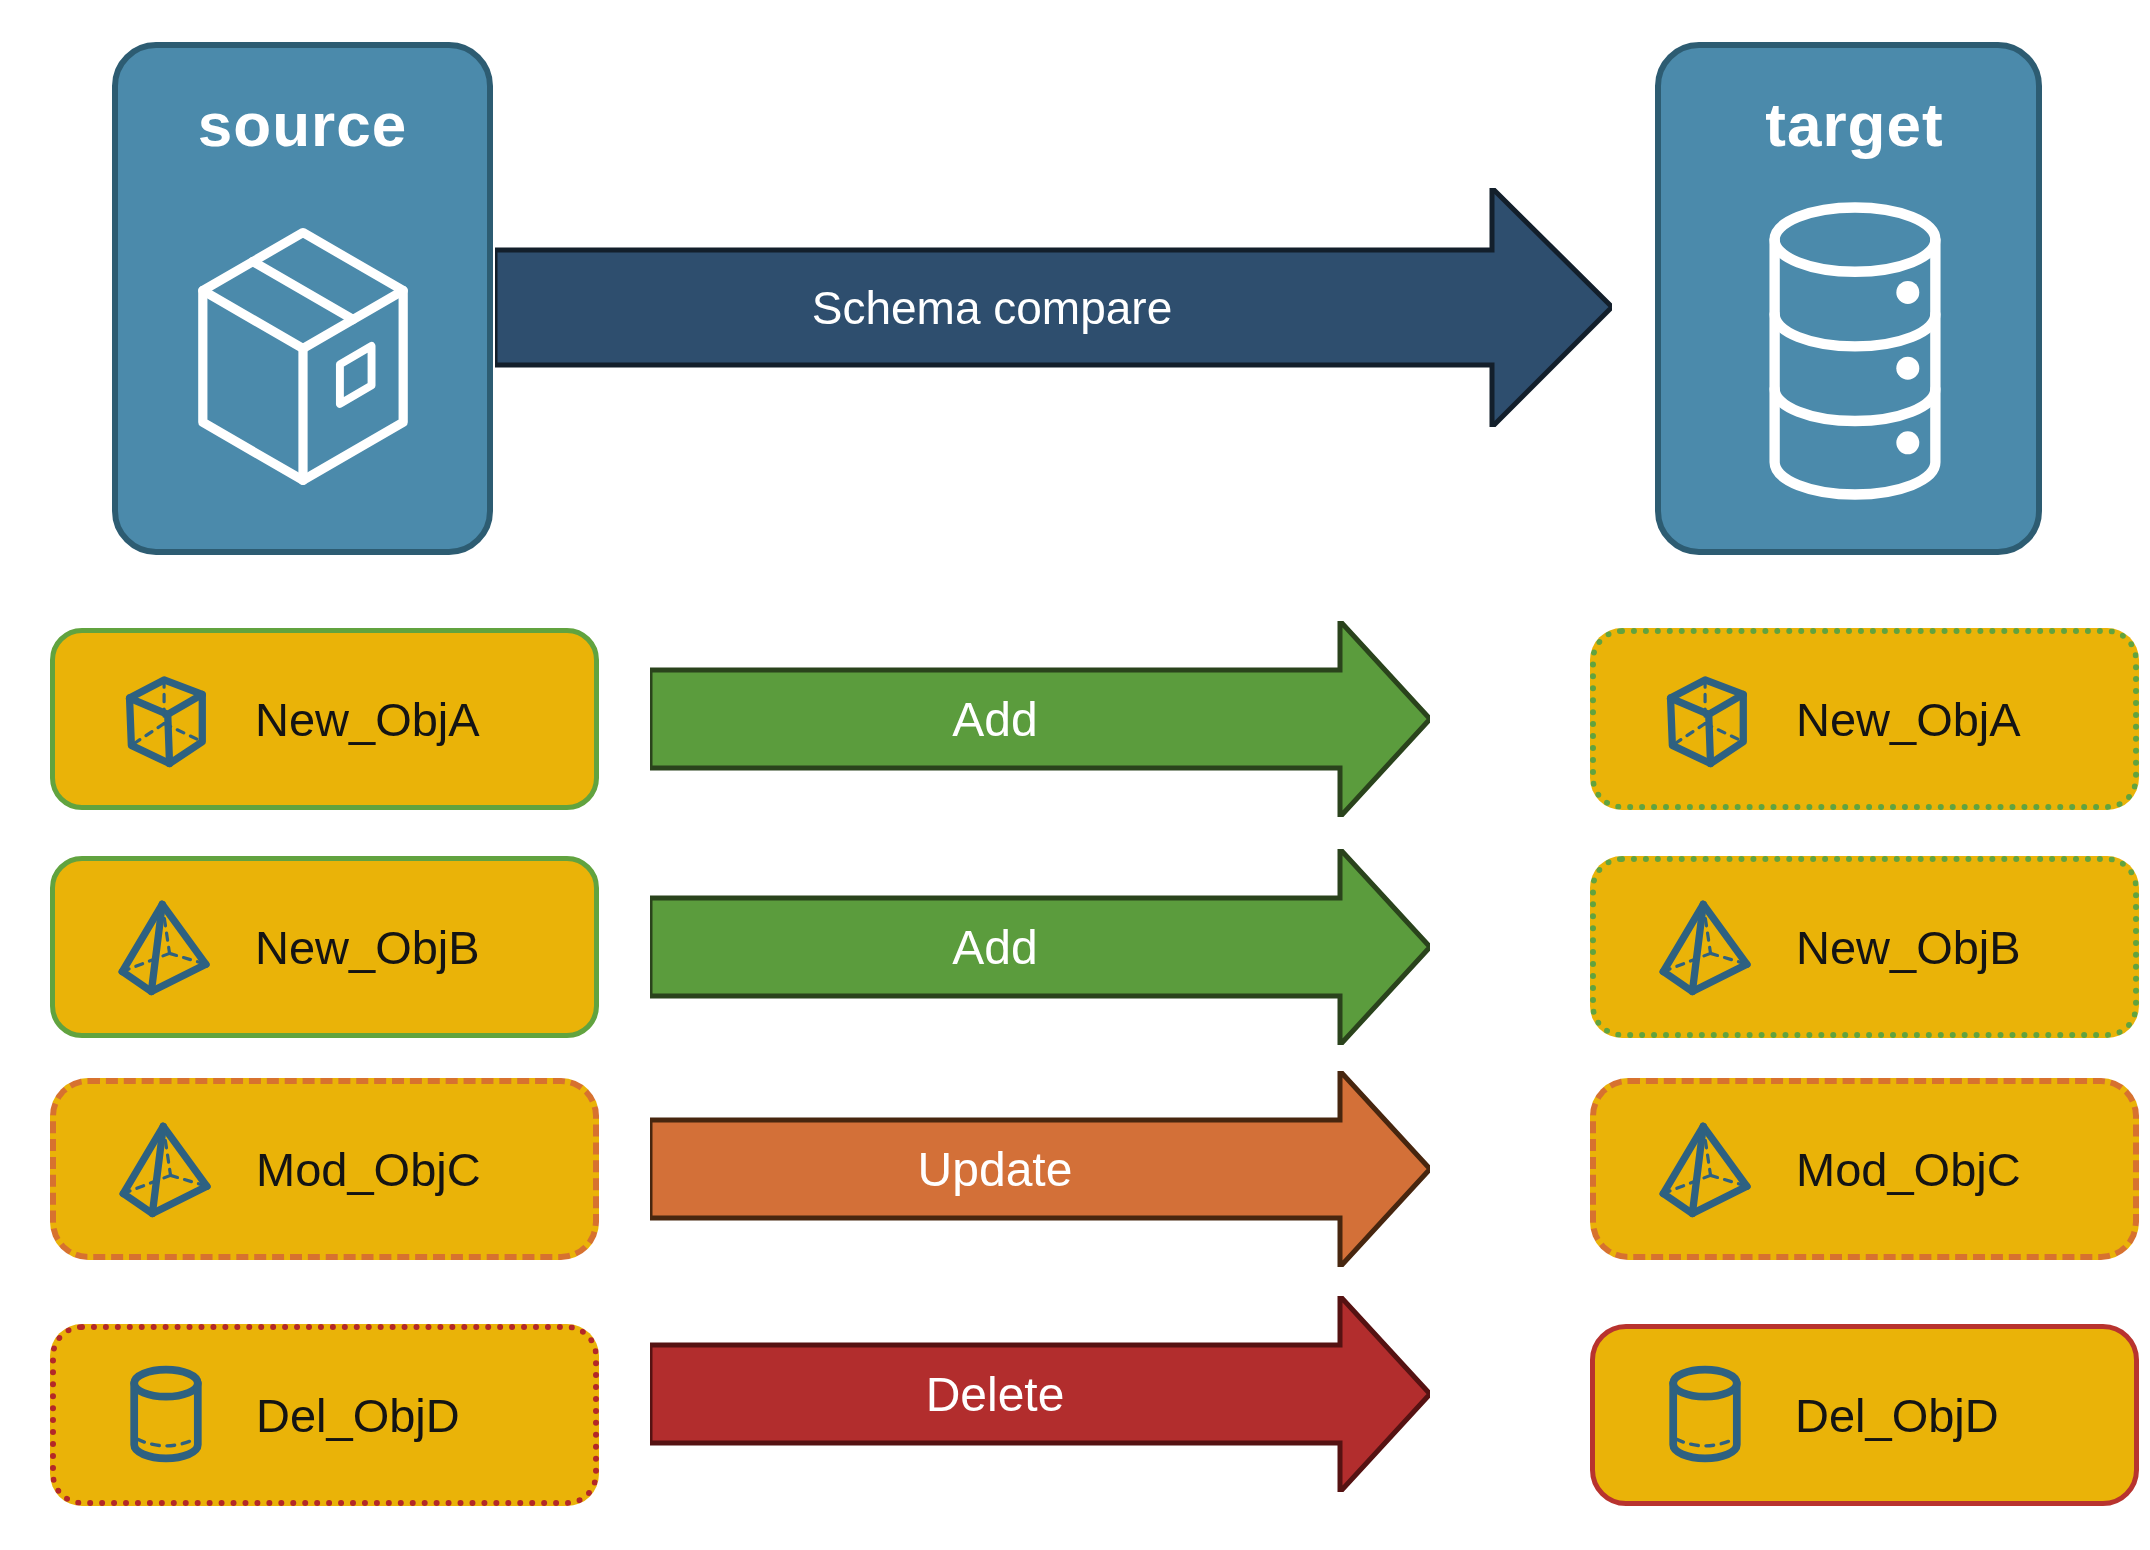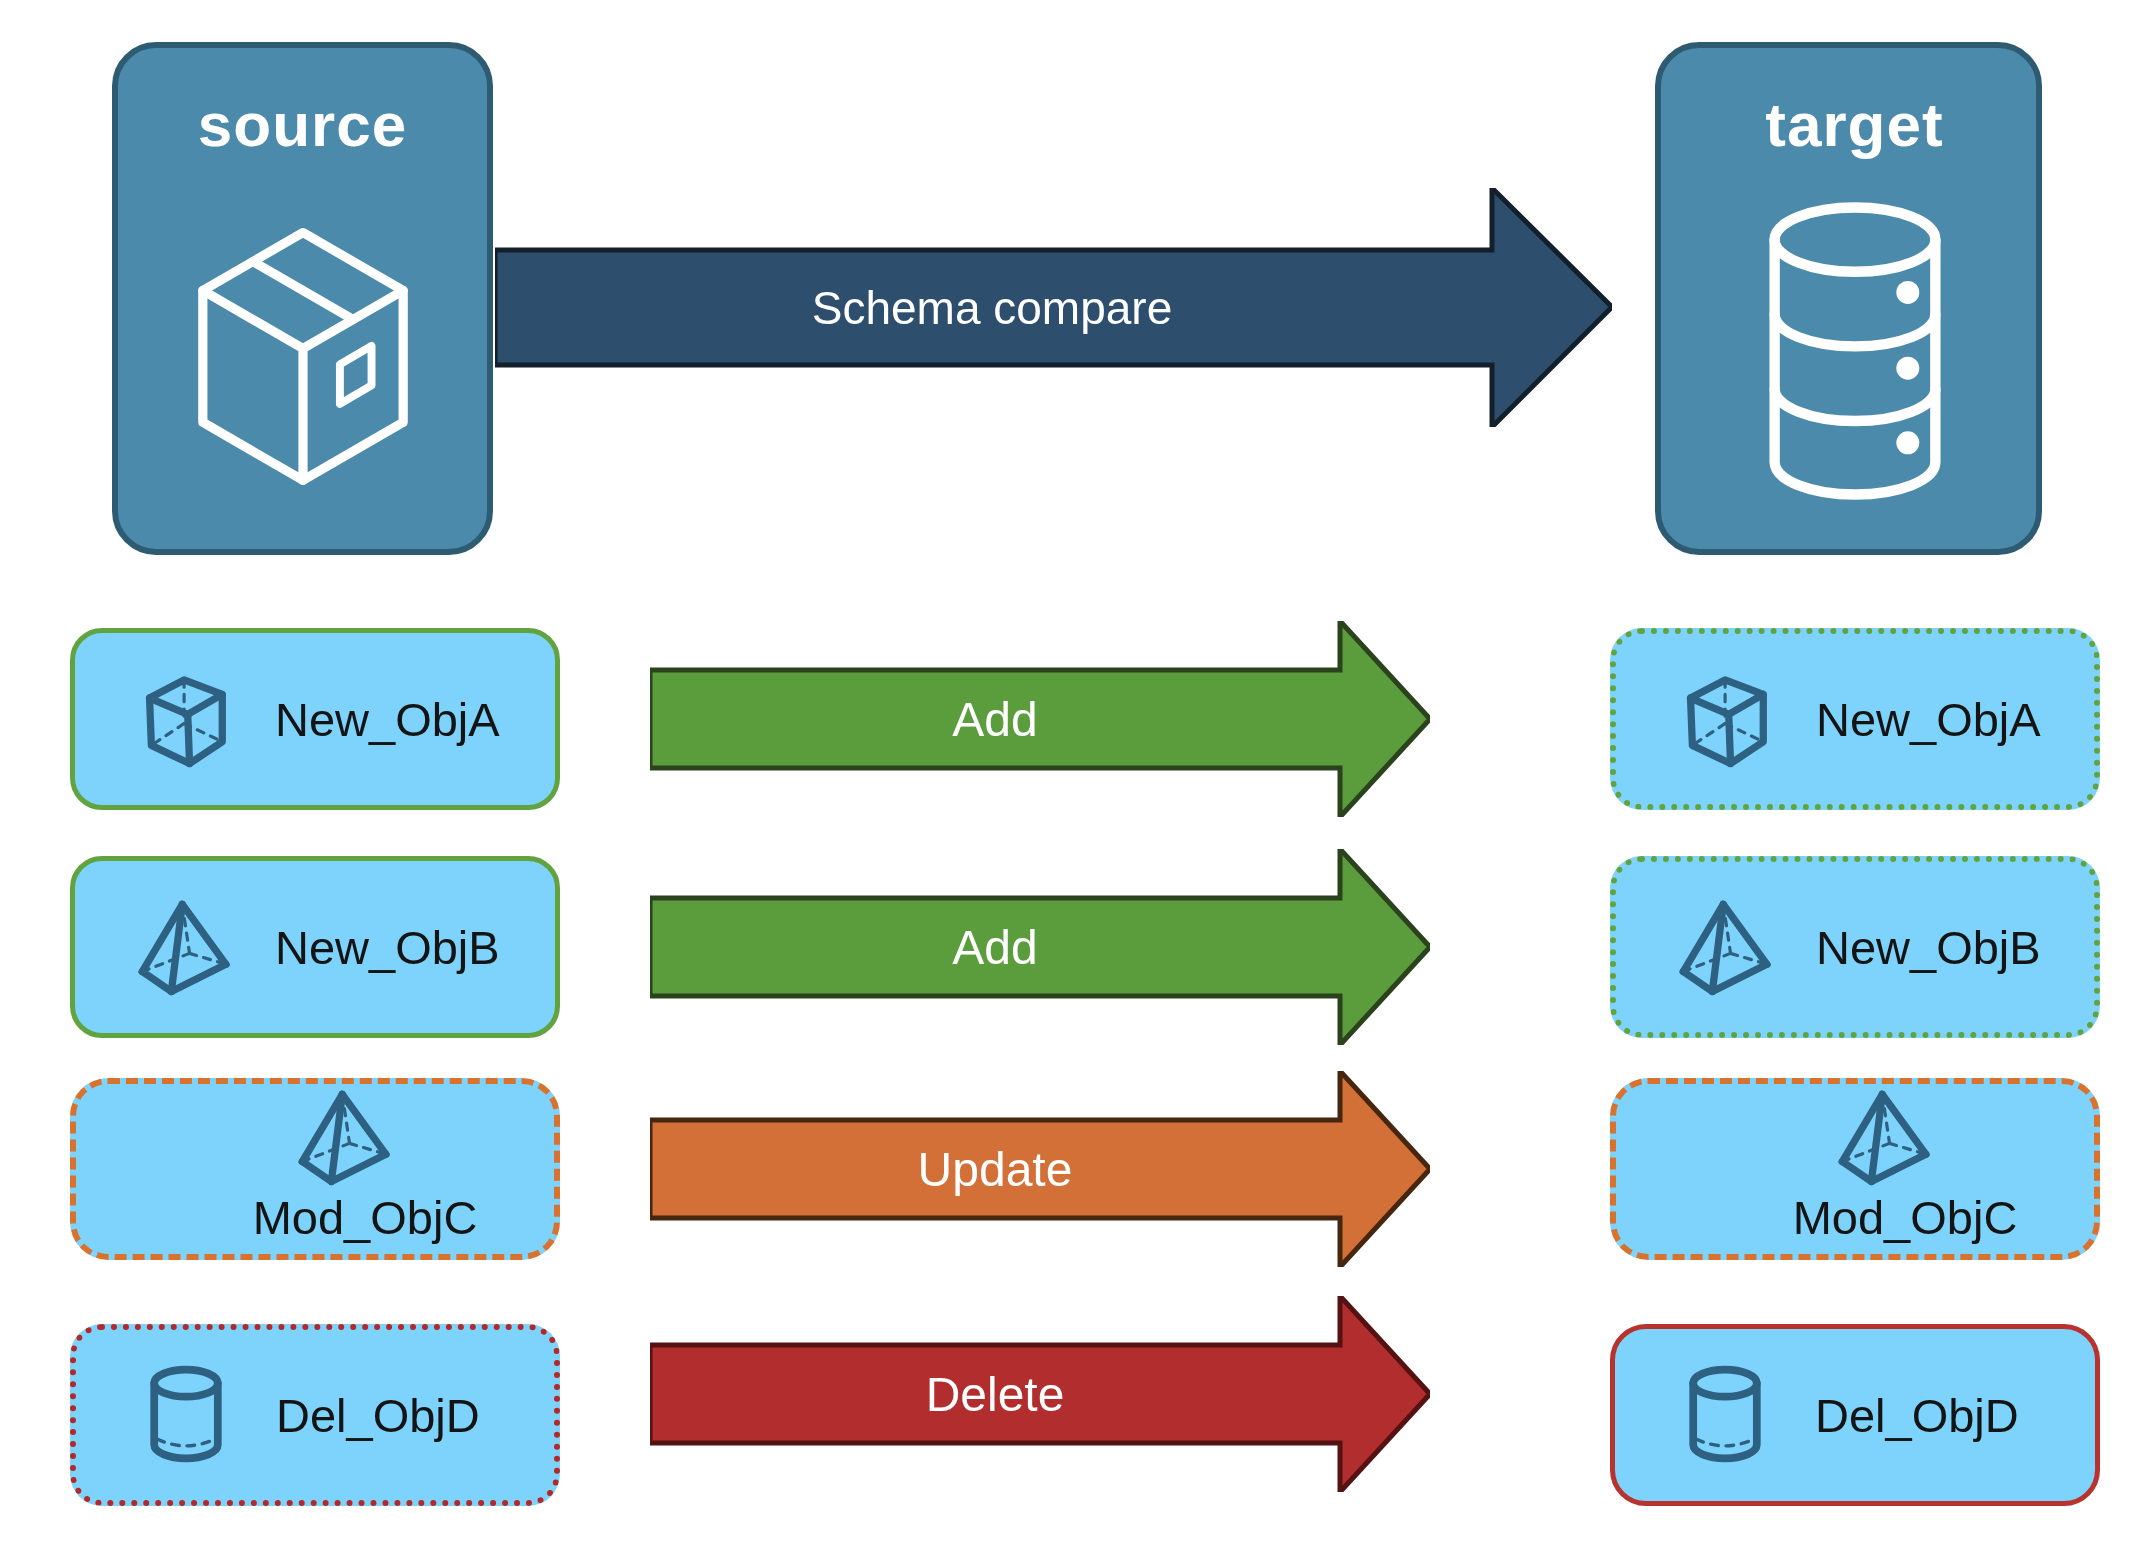--- a/index.html
+++ b/index.html
@@ -31,33 +31,33 @@
   .row-arrow polygon{stroke-width:5;}
   .row-arrow.green polygon{fill:#5b9c3d;stroke:#2a431c;}
   .row-arrow.orange polygon{fill:#d37038;stroke:#47260f;}
   .row-arrow.red polygon{fill:#b22d2d;stroke:#551212;}
   .row-arrow text{
     fill:#ffffff;font-size:48px;font-family:"Liberation Sans",sans-serif;
     text-anchor:middle;dominant-baseline:central;
   }
   
   .obj-box{
-    position:absolute;width:490px;height:182px;box-sizing:border-box;background:#7dd3fc;
-    display:flex;align-items:center;padding-left:60px;margin-left:20px;
+    position:absolute;width:549px;height:182px;box-sizing:border-box;background:#eab308;
+    display:flex;align-items:center;padding-left:60px;
   }
   .obj-box.left{left:50px;}
   .obj-box.right{left:1590px;}
   .obj-box .obj-label{font-size:47px;color:#141414;margin-left:40px;white-space:nowrap;}
   .border-green-solid {border:5px solid #61a33f;border-radius:32px;}
   .border-green-dotted{border:6px dotted #61a33f;border-radius:32px;}
   .border-orange-dashed{border:6px dashed #d7722f;border-radius:38px;}
   .border-red-dotted {border:6px dotted #b32828;border-radius:32px;}
   .border-red-solid  {border:5px solid #b8332e;border-radius:36px;}
   
-  .r0.obj-box{top:628px;} .r1.obj-box{top:856px;} .r2.obj-box{top:1078px;flex-direction:column;} .r3.obj-box{top:1324px;}
+  .r0.obj-box{top:628px;} .r1.obj-box{top:856px;} .r2.obj-box{top:1078px;} .r3.obj-box{top:1324px;}
   .r0.row-arrow{top:621px;} .r1.row-arrow{top:849px;} .r2.row-arrow{top:1071px;} .r3.row-arrow{top:1296px;}
   
   .white-line{fill:none;stroke:#ffffff;stroke-linejoin:round;stroke-linecap:round;}
   .obj-icon{width:100px;height:106px;flex:0 0 auto;}
   .blue-thick{fill:none;stroke:#2e6181;stroke-width:8;stroke-linejoin:round;stroke-linecap:round;}
   .blue-dash{fill:none;stroke:#2e6181;stroke-width:3.5;stroke-dasharray:8 8;stroke-linecap:round;}
 </style>
 </head>
 <body>
 

